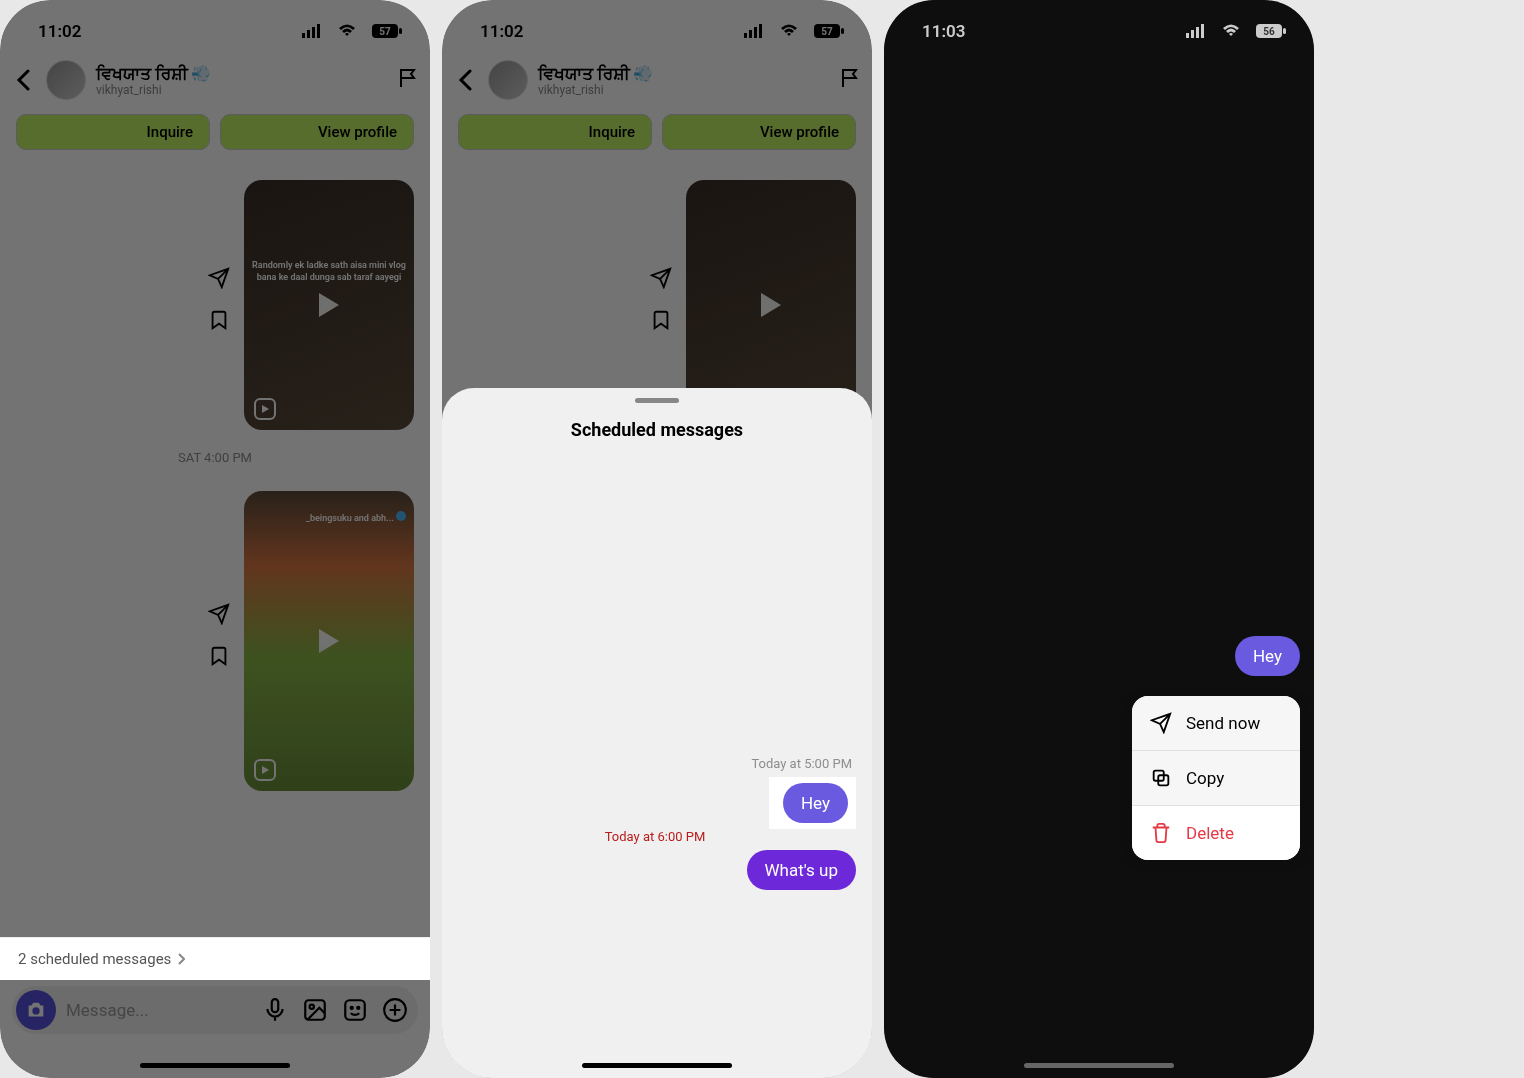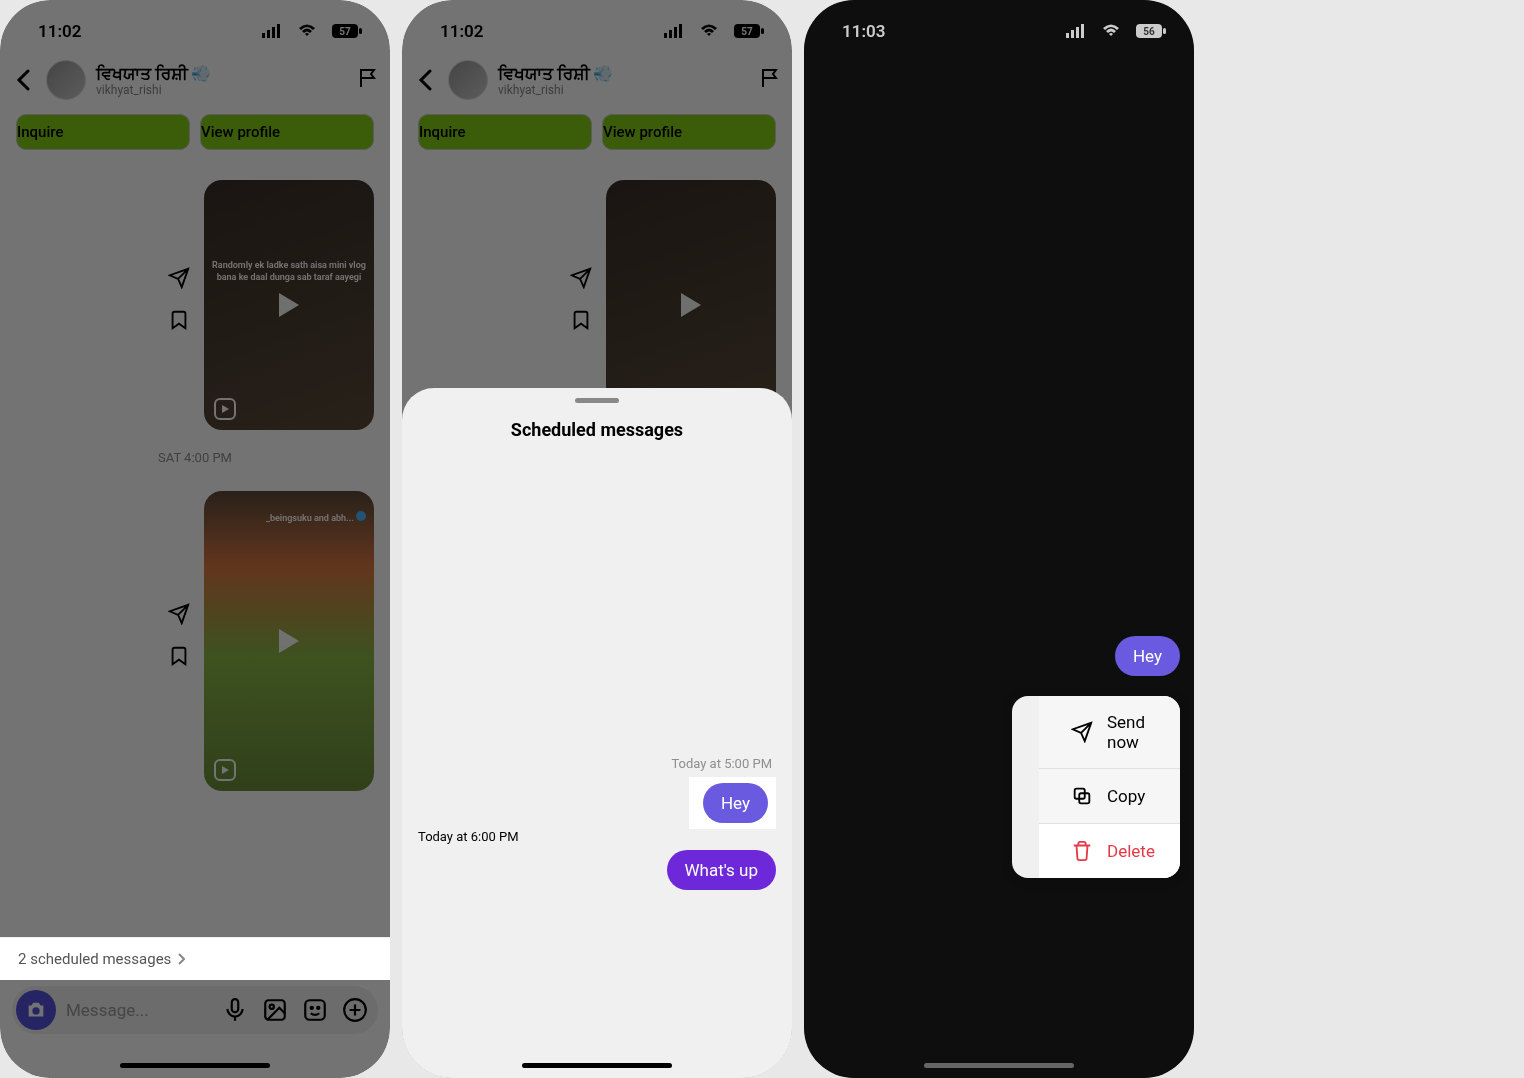--- a/index.html
+++ b/index.html
@@ -6,21 +6,21 @@
   body {
     background: #e8e8e8;
     font-family: -apple-system, BlinkMacSystemFont, "Segoe UI", Roboto, Helvetica, Arial, sans-serif;
     width: 1524px;
     height: 1078px;
     display: flex;
     gap: 12px;
     padding: 0;
   }
   .phone {
-    width: 390px;
+    width: 430px;
     height: 1078px;
     border-radius: 50px;
     background: #fff;
     overflow: hidden;
     position: relative;
     flex-shrink: 0;
   }
   .phone.dimmed::before {
     content: "";
     position: absolute;
@@ -76,22 +76,22 @@
     overflow: hidden;
   }
   .header-names { flex: 1; display: flex; flex-direction: column; }
   .display-name { font-size: 17px; font-weight: 600; color:#000; }
   .username { font-size: 12px; color:#888; }
   .wind-emoji { font-size:16px; }
   
   .btn-row { display: flex; gap: 10px; padding: 6px 16px; }
   .pill-btn {
     flex:1; border:1px solid #ccc; border-radius:10px;
-    padding:8px 0; text-align:left; font-size:15px; font-weight:500;
-    background:#84cc16;
+    padding:8px 16px; text-align:right; font-size:15px; font-weight:500;
+    background:#bef264;
   }
   
   .messages {
     padding: 12px 16px;
     display:flex; flex-direction:column; gap:12px;
   }
   .msg-row { display:flex; justify-content:flex-end; gap:10px; align-items:center;}
   .reel-thumb {
     width: 170px; height: 250px; border-radius:18px;
     background: linear-gradient(160deg,#6b5639,#8a7a5e 40%,#a89b7a 70%,#c4b896);
@@ -153,42 +153,42 @@
     padding-top:10px;
   }
   .sheet-handle { width:44px; height:5px; background:#888; border-radius:3px; margin:0 auto 16px; }
   .sheet-title { text-align:center; font-weight:700; font-size:18px; margin-bottom:36px; }
   .sheet-body { flex:1; position:relative; padding:0 16px; }
   .sched-time { color:#8e8e8e; font-size:13px; text-align:right; margin-top:280px; margin-right:4px; margin-bottom:6px;}
   .bubble {
     background:#6a5ae0; color:#fff; font-size:17px;
     padding:10px 18px; border-radius:22px; display:inline-block; float:right; clear:both;
   }
-  .sched-time2 { color:#000000; font-size:13px; text-align:left; margin-right:4px; margin-bottom:6px; margin-top:18px; clear:both;}
+  .sched-time2 { color:#b91c1c; font-size:13px; text-align:center; margin-right:4px; margin-bottom:6px; margin-top:18px; clear:both;}
   .highlight-box {
     background:#fff; padding:6px 8px 6px 14px; border-radius:0; display:inline-block; float:right; clear:both;
   }
   .highlight-box .bubble { float:none; }
 
   
   .p3-status { position:absolute; top:0; left:0; right:0; z-index:10;}
   .p3-status .status-bar { color:#bbb; }
   .hey-bubble {
     position:absolute; right:14px; top:636px; z-index:20;
     background:#6a5ae0; color:#fff; font-size:17px;
     padding:10px 18px; border-radius:22px;
   }
   .context-menu {
     position:absolute; right:14px; top:696px; z-index:20;
     background:#f0f0f0; border-radius:16px; width:168px; overflow:hidden;
     box-shadow:0 2px 12px rgba(0,0,0,0.15);
   }
   .menu-item {
-    display:flex; align-items:center; gap:14px; padding:16px 32px;
-    font-size:17px; color:#000; background:#f6f6f6;margin-left:27px;
+    display:flex; align-items:center; gap:14px; padding:16px 18px;
+    font-size:17px; color:#000; background:#f6f6f6;
   }
   .menu-item + .menu-item { border-top:1px solid #e0e0e0; }
   .menu-item.delete { color:#e63946; background:#fff; }
   .menu-item svg { width:22px; height:22px; flex-shrink:0; }
   .menu-item.delete svg { stroke:#e63946; }
   .p3-home { background:#666; }
 </style>
 </head>
 <body>
 

